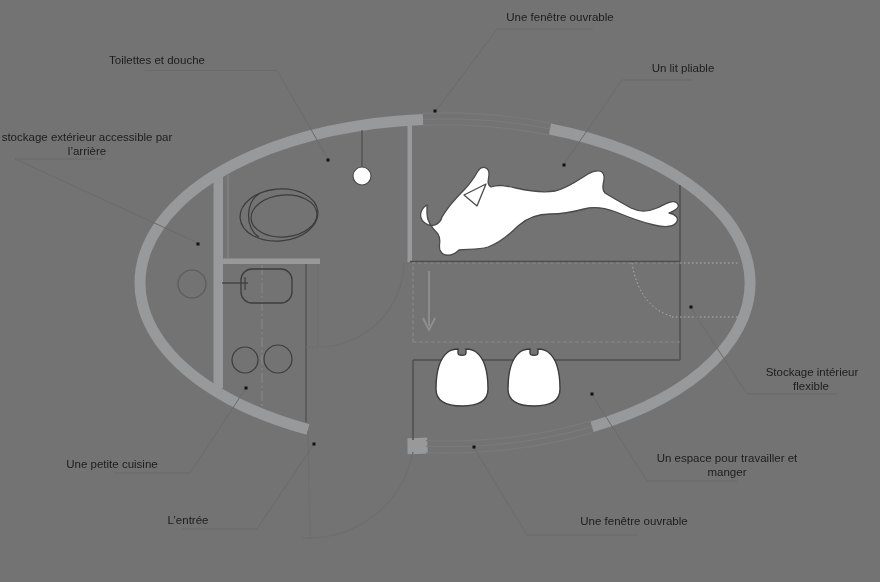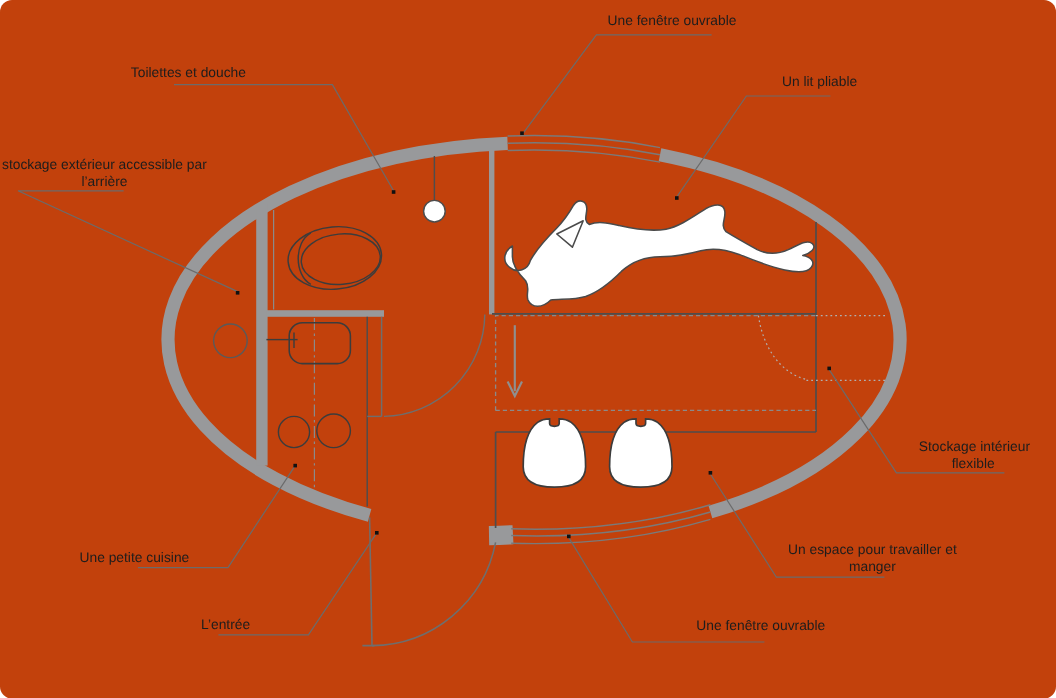--- a/index.html
+++ b/index.html
@@ -1,17 +1,17 @@
 <!DOCTYPE html>
 <html><head>
 <meta charset="utf-8">
 <style>
   html,body{margin:0;padding:0;background:#ffffff;}
-  .stage{position:relative;width:880px;height:582px;background:#c2410c;overflow:hidden;
-         font-family:"Liberation Sans", sans-serif;border-radius:10px;}
+  .stage{position:relative;width:880px;height:582px;background:#737373;overflow:hidden;
+         font-family:"Liberation Sans", sans-serif;}
   svg{display:block;}
   text{font-family:"Liberation Sans", sans-serif;font-size:11.5px;fill:#1d1d1d;}
 </style>
 </head>
 <body>
 
 <div class="stage">
 <svg width="880" height="582" viewBox="0 0 880 582" xmlns="http://www.w3.org/2000/svg">
 
   <g fill="none" stroke="#98999b" stroke-width="11">

